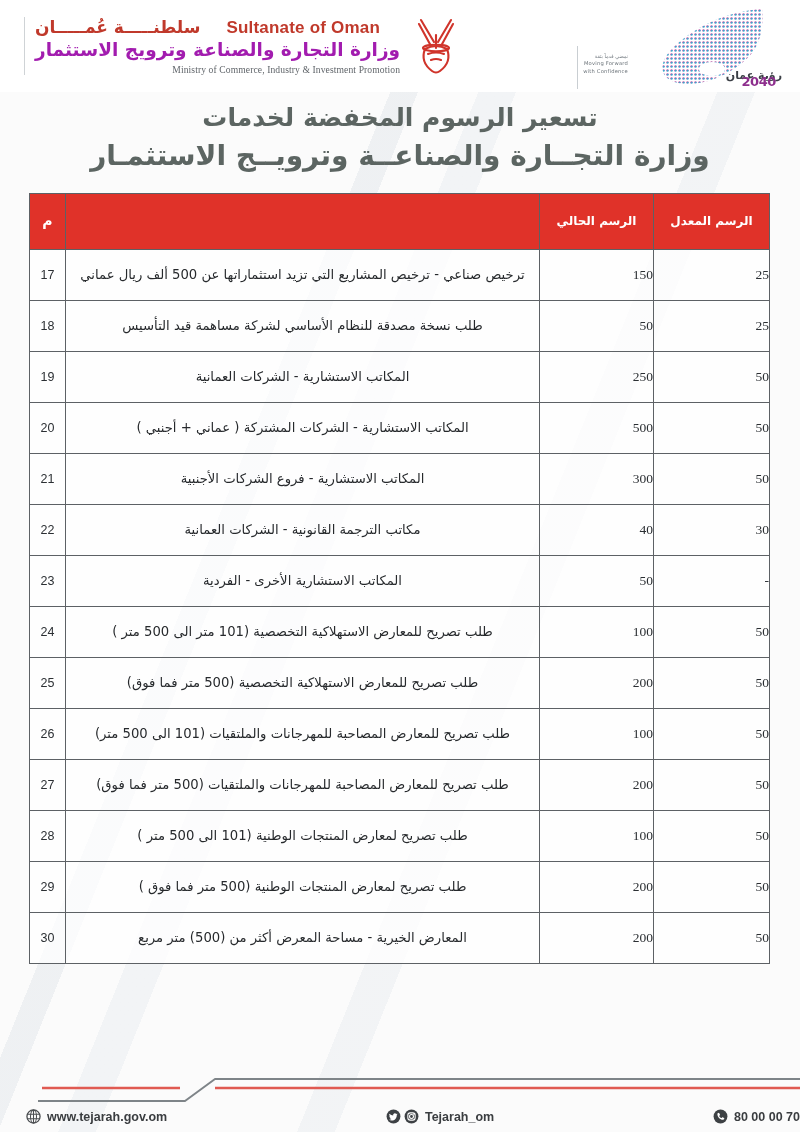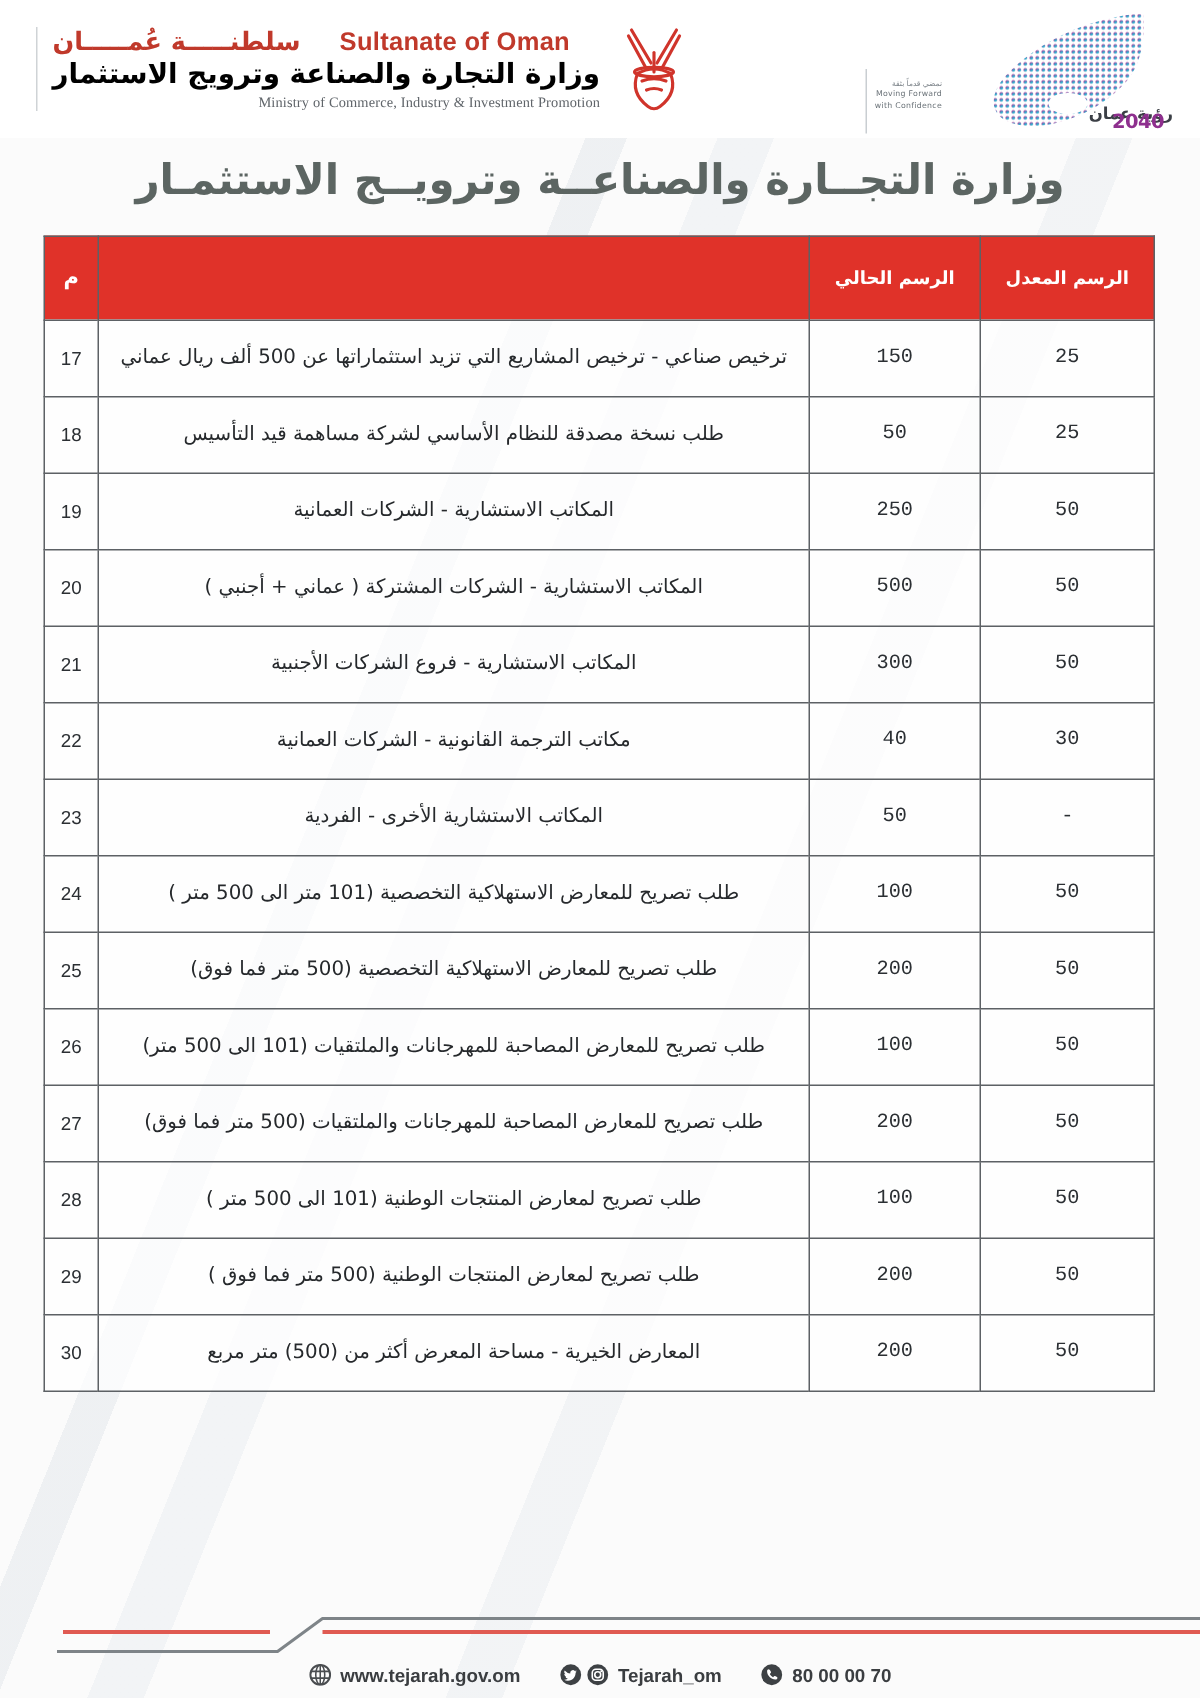--- a/index.html
+++ b/index.html
@@ -119,21 +119,21 @@
     justify-content: flex-start;
     gap: 26px;
     color: #c0392b;
     font-size: 11.5px;
     font-weight: bold;
     letter-spacing: .2px;
   }
   .m-line1 .m-ar { font-size: 17px; letter-spacing: 1.2px; }
   .m-line1 .m-en { font-family: "Liberation Sans", sans-serif; font-size: 17px; }
   .m-line2 {
-    color: #000000;
+    color: #a21caf;
     font-size: 18.5px;
     font-weight: bold;
     line-height: 1.35;
     white-space: nowrap;
   }
   .m-line3 {
     color: #60656a;
     font-family: Liberation Serif, serif;
     font-size: 9.6px;
     direction: ltr;
@@ -203,22 +203,21 @@
     color: #2b2f33;
   }
   td.desc {
     text-align: center;
     padding: 4px 10px;
     font-size: 13.2px;
     line-height: 1.5;
     color: #26292c;
   }
   td.num {
-    text-align: center;
-    font-family: Liberation Mono, monospace;
+    font-family: Liberation Serif, serif;
     font-size: 13.5px;
     color: #2b2f33;
   }
 
   
   .footer {
     position: absolute;
     left: 0;
     right: 0;
     bottom: 0;
@@ -226,23 +225,24 @@
     z-index: 3;
   }
   .footer-lines { position: absolute; inset: 0; }
   .footer-bar {
     position: absolute;
     bottom: 8px;
     left: 0;
     right: 0;
     display: flex;
     align-items: center;
-    justify-content: center;
+    justify-content: space-between;
     gap: 26px;
     direction: ltr;
+    padding-left: 26px;
   }
   .f-item {
     display: flex;
     align-items: center;
     gap: 6px;
     color: #3a3d40;
     font-family: "Liberation Sans", sans-serif;
     font-size: 12.5px;
     font-weight: bold;
   }
@@ -308,20 +308,21 @@
           <path d="M15 34 Q10 47 22 56 Q26 59 30 56 Q42 47 37 34"></path>
           <path d="M18 39 Q26 36 34 39"></path>
           <path d="M21 45 Q26 43 31 45"></path>
         </g>
         <ellipse cx="26" cy="33" rx="13" ry="3.2" fill="none" stroke="#d0342b" stroke-width="2.1"></ellipse>
       </svg>
     </div>
   </div>
 
   <div class="title-block">
+    <div class="title-line title-1">تسعير الرسوم المخفضة لخدمات</div>
     <div class="title-line title-2">وزارة التجــارة والصناعــة وترويــج الاستثمـار</div>
   </div>
 
   <div class="table-wrap">
     <table class="fees">
       <thead>
         <tr>
           <th class="c-new">الرسم المعدل</th>
           <th class="c-cur">الرسم الحالي</th>
           <th class="c-desc"></th>

